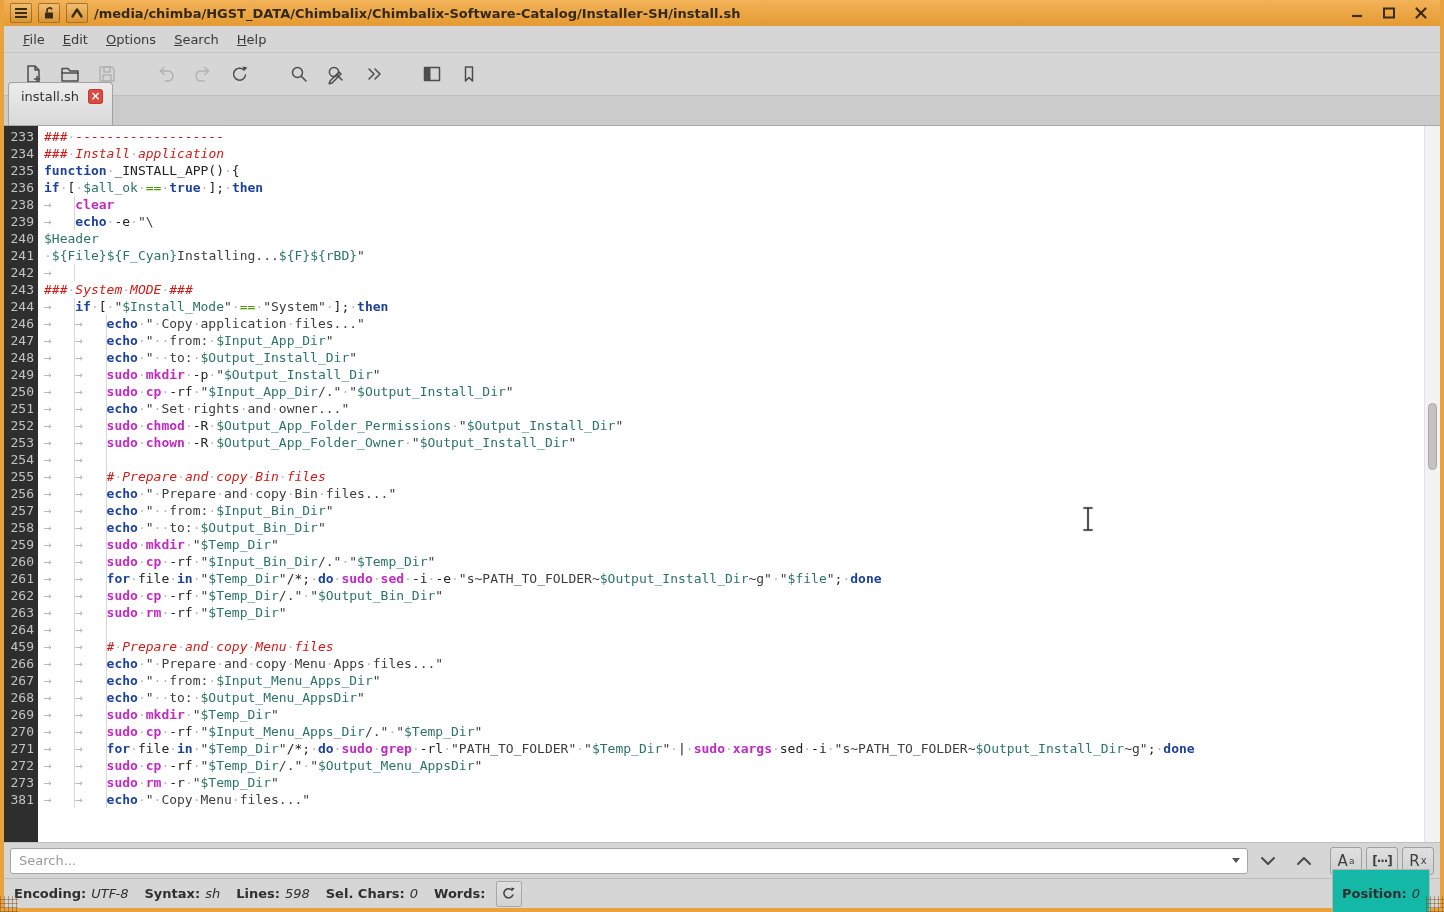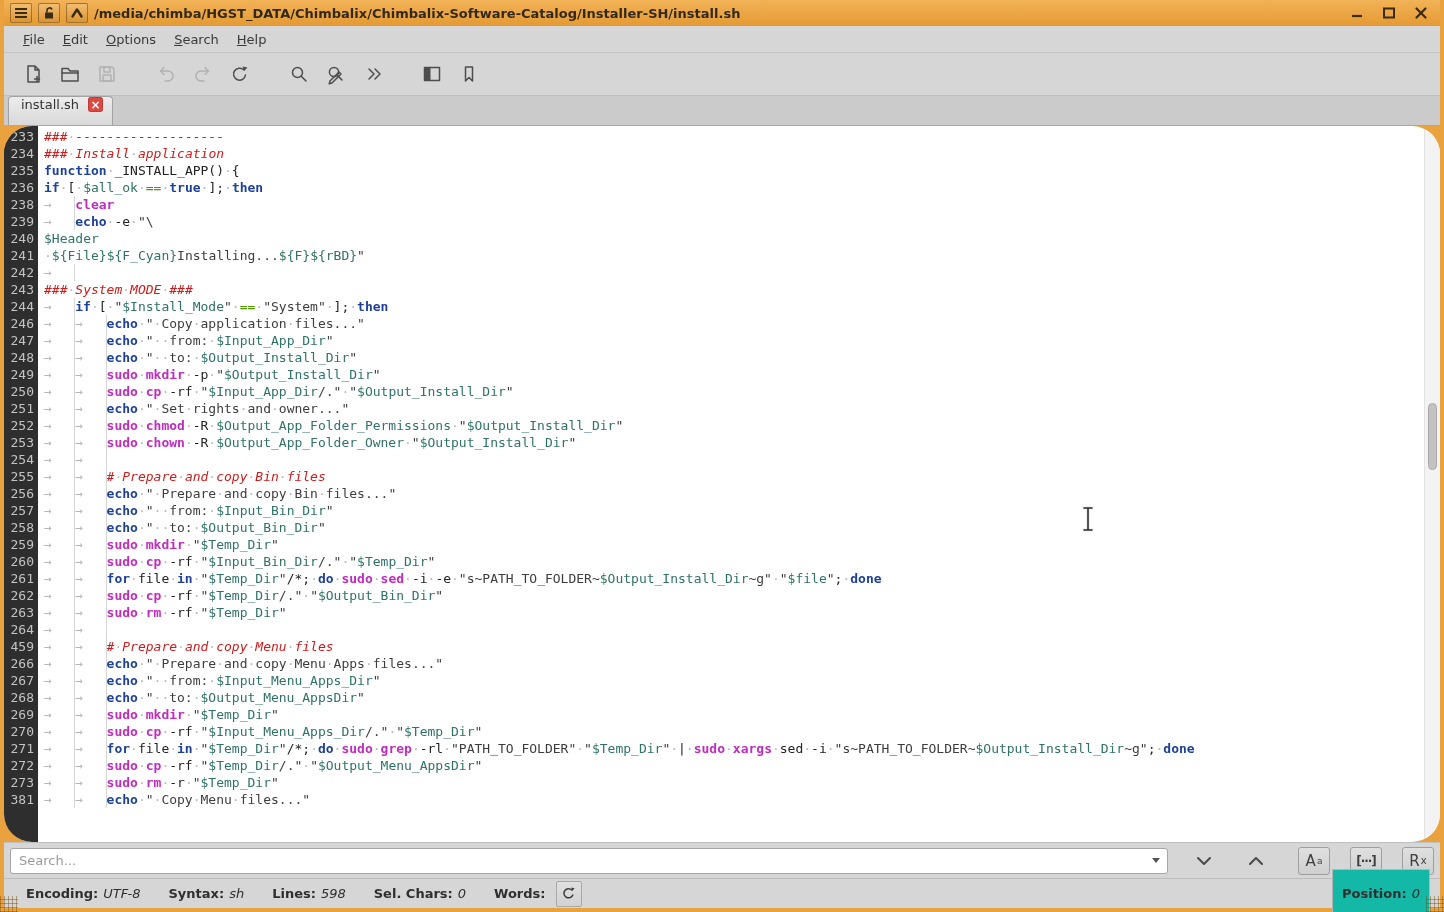--- a/index.html
+++ b/index.html
@@ -36,30 +36,30 @@
     margin-right:7px;border-radius:3px;}
   .tool-gap{width:22px;}
   .tool-btn svg{display:block;}
   .icon-stroke{stroke:#4d4d4d;fill:none;stroke-width:1.5;stroke-linecap:round;stroke-linejoin:round;}
   .icon-disabled{stroke:#b2b2b2;}
   .icon-fill{fill:#4d4d4d;stroke:none;}
 
   
   .tabbar{height:30px;background:#cbcbcb;display:flex;align-items:flex-end;
     padding-left:4px;border-bottom:1px solid #a8a8a8;box-sizing:border-box;}
-  .tab{height:26px;display:flex;gap:9px;padding:0 9px 2px 12px;
+  .tab{height:26px;display:flex;align-items:center;gap:9px;padding:0 9px 16px 12px;
     background:linear-gradient(#ececec,#d9d9d9);
     border:1px solid #a2a2a2;border-bottom:none;border-radius:4px 4px 0 0;}
   .tab-label{font-size:13px;color:#333;}
   .tab-close{width:15px;height:15px;border-radius:3px;background:#dd4940;color:#fff;
     display:flex;align-items:center;justify-content:center;font-size:12px;line-height:1;
     font-weight:bold;box-shadow:inset 0 0 0 1px rgba(0,0,0,.15);}
 
   
-  .editor{flex:1;position:relative;background:#ffffff;overflow:hidden;border-radius:28px;}
+  .editor{flex:1;position:relative;background:#ffffff;overflow:hidden;}
   .gutter-bg{position:absolute;left:0;top:0;bottom:0;width:34px;background:#2e2e2e;}
   .code-pane{position:absolute;left:0;top:2px;right:16px;
     font-family:"DejaVu Sans Mono","Liberation Mono",monospace;
     font-size:13px;line-height:17px;}
   .row{display:flex;height:17px;white-space:pre;}
   .ln{width:30px;flex:0 0 30px;text-align:right;padding-right:4px;color:#c3c3c3;
     background:#2e2e2e;user-select:none;}
   .code{padding-left:6px;}
   .tabfield{display:inline-block;width:4ch;color:#b7b7b7;position:relative;}
   .tabfield::after{content:"";position:absolute;right:0;top:0;bottom:0;width:1px;background:#d6d6d6;}
@@ -75,41 +75,41 @@
   .scrollbar{position:absolute;right:0;top:0;bottom:0;width:16px;background:#f3f3f3;
     border-left:1px solid #e2e2e2;box-sizing:border-box;}
   .scroll-thumb{position:absolute;left:3px;width:9px;top:277px;height:67px;
     background:#c4c2c2;border:1px solid #a9a7a7;border-radius:5px;box-sizing:border-box;}
 
   
   .mouse-cursor{position:absolute;left:1076px;top:379px;pointer-events:none;}
 
   
   .searchbar{height:36px;background:#d6d6d6;display:flex;align-items:center;
-    padding:0 6px;gap:20px;border-top:1px solid #c0c0c0;box-sizing:border-box;}
+    padding:0 6px;gap:4px;border-top:1px solid #c0c0c0;box-sizing:border-box;}
   .search-entry{flex:1;height:26px;background:#ffffff;border:1px solid #a6a6a6;
     border-radius:3px;display:flex;align-items:center;box-sizing:border-box;}
   .search-input{flex:1;border:none;outline:none;background:transparent;
     font-size:13px;color:#333;padding:0 8px;font-family:inherit;}
   .search-input::placeholder{color:#9a9a9a;}
   .entry-drop{width:22px;height:100%;display:flex;align-items:center;justify-content:center;}
   .drop-arrow{width:0;height:0;border-left:4px solid transparent;border-right:4px solid transparent;
     border-top:5px solid #555;}
   .nav-btn{width:32px;height:28px;display:flex;align-items:center;justify-content:center;}
   .sb-btn{height:28px;min-width:32px;border:1px solid #9f9f9f;border-radius:3px;
     background:linear-gradient(#e0e0e0,#cfcfcf);color:#3f3f3f;display:flex;
     align-items:center;justify-content:center;font-size:15px;padding:0 4px;box-sizing:border-box;}
   .sb-btn sup{font-size:9px;margin-left:1px;}
   .sb-btn sub{font-size:10px;margin-left:1px;}
   .btn-dots{font-size:12px;letter-spacing:-1px;font-weight:bold;}
 
   
   .statusbar{height:30px;background:#d6d6d6;display:flex;align-items:center;
     padding:0 10px;border-top:1px solid #bdbdbd;box-sizing:border-box;font-size:13px;color:#2f2f2f;}
-  .sb-field{margin-right:16px;white-space:nowrap;margin-left:12px;}
+  .sb-field{margin-right:16px;white-space:nowrap;}
   .sb-label{font-weight:bold;}
   .sb-value{font-style:italic;margin-left:5px;}
   .refresh-btn{width:24px;height:24px;border:1px solid #a8a8a8;border-radius:2px;
     background:linear-gradient(#e0e0e0,#d2d2d2);display:flex;align-items:center;justify-content:center;
     margin-left:-6px;}
   .status-spacer{flex:1;}
   .position-frame{border:1px solid #b5b5b5;padding:16px 9px;background:#14b8a6;white-space:nowrap;}
 
   
   .grip{position:absolute;width:18px;height:16px;bottom:0;

